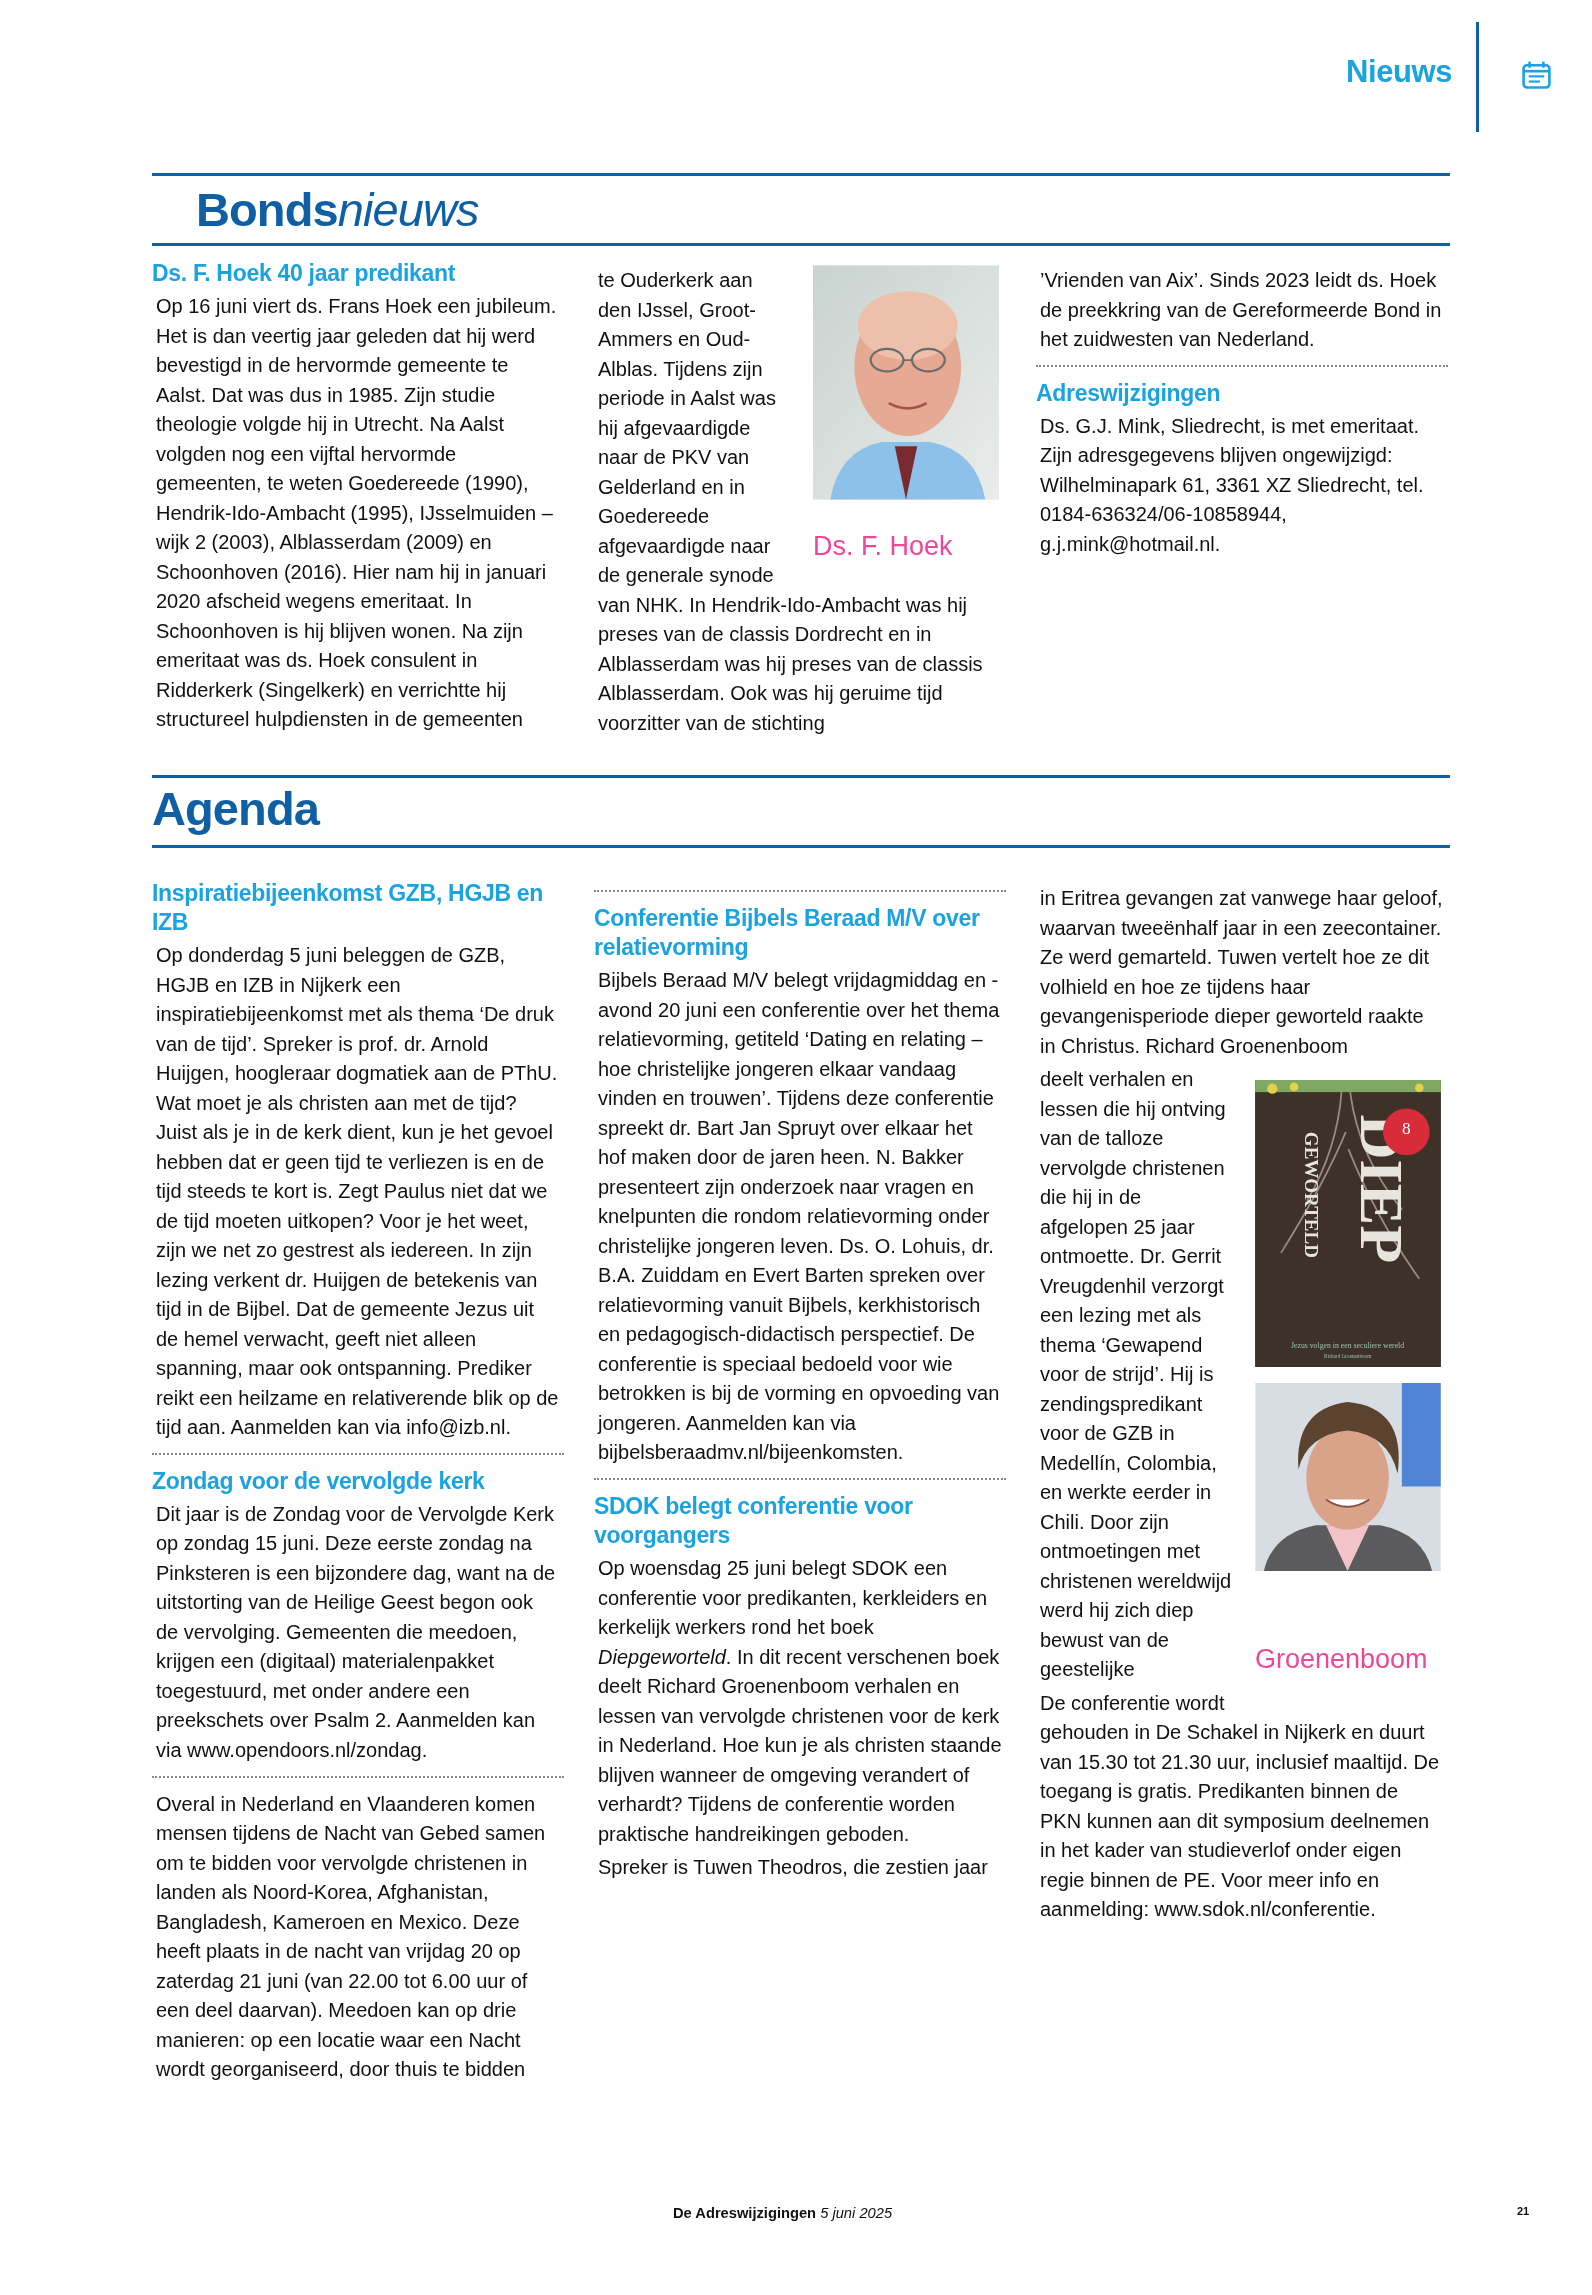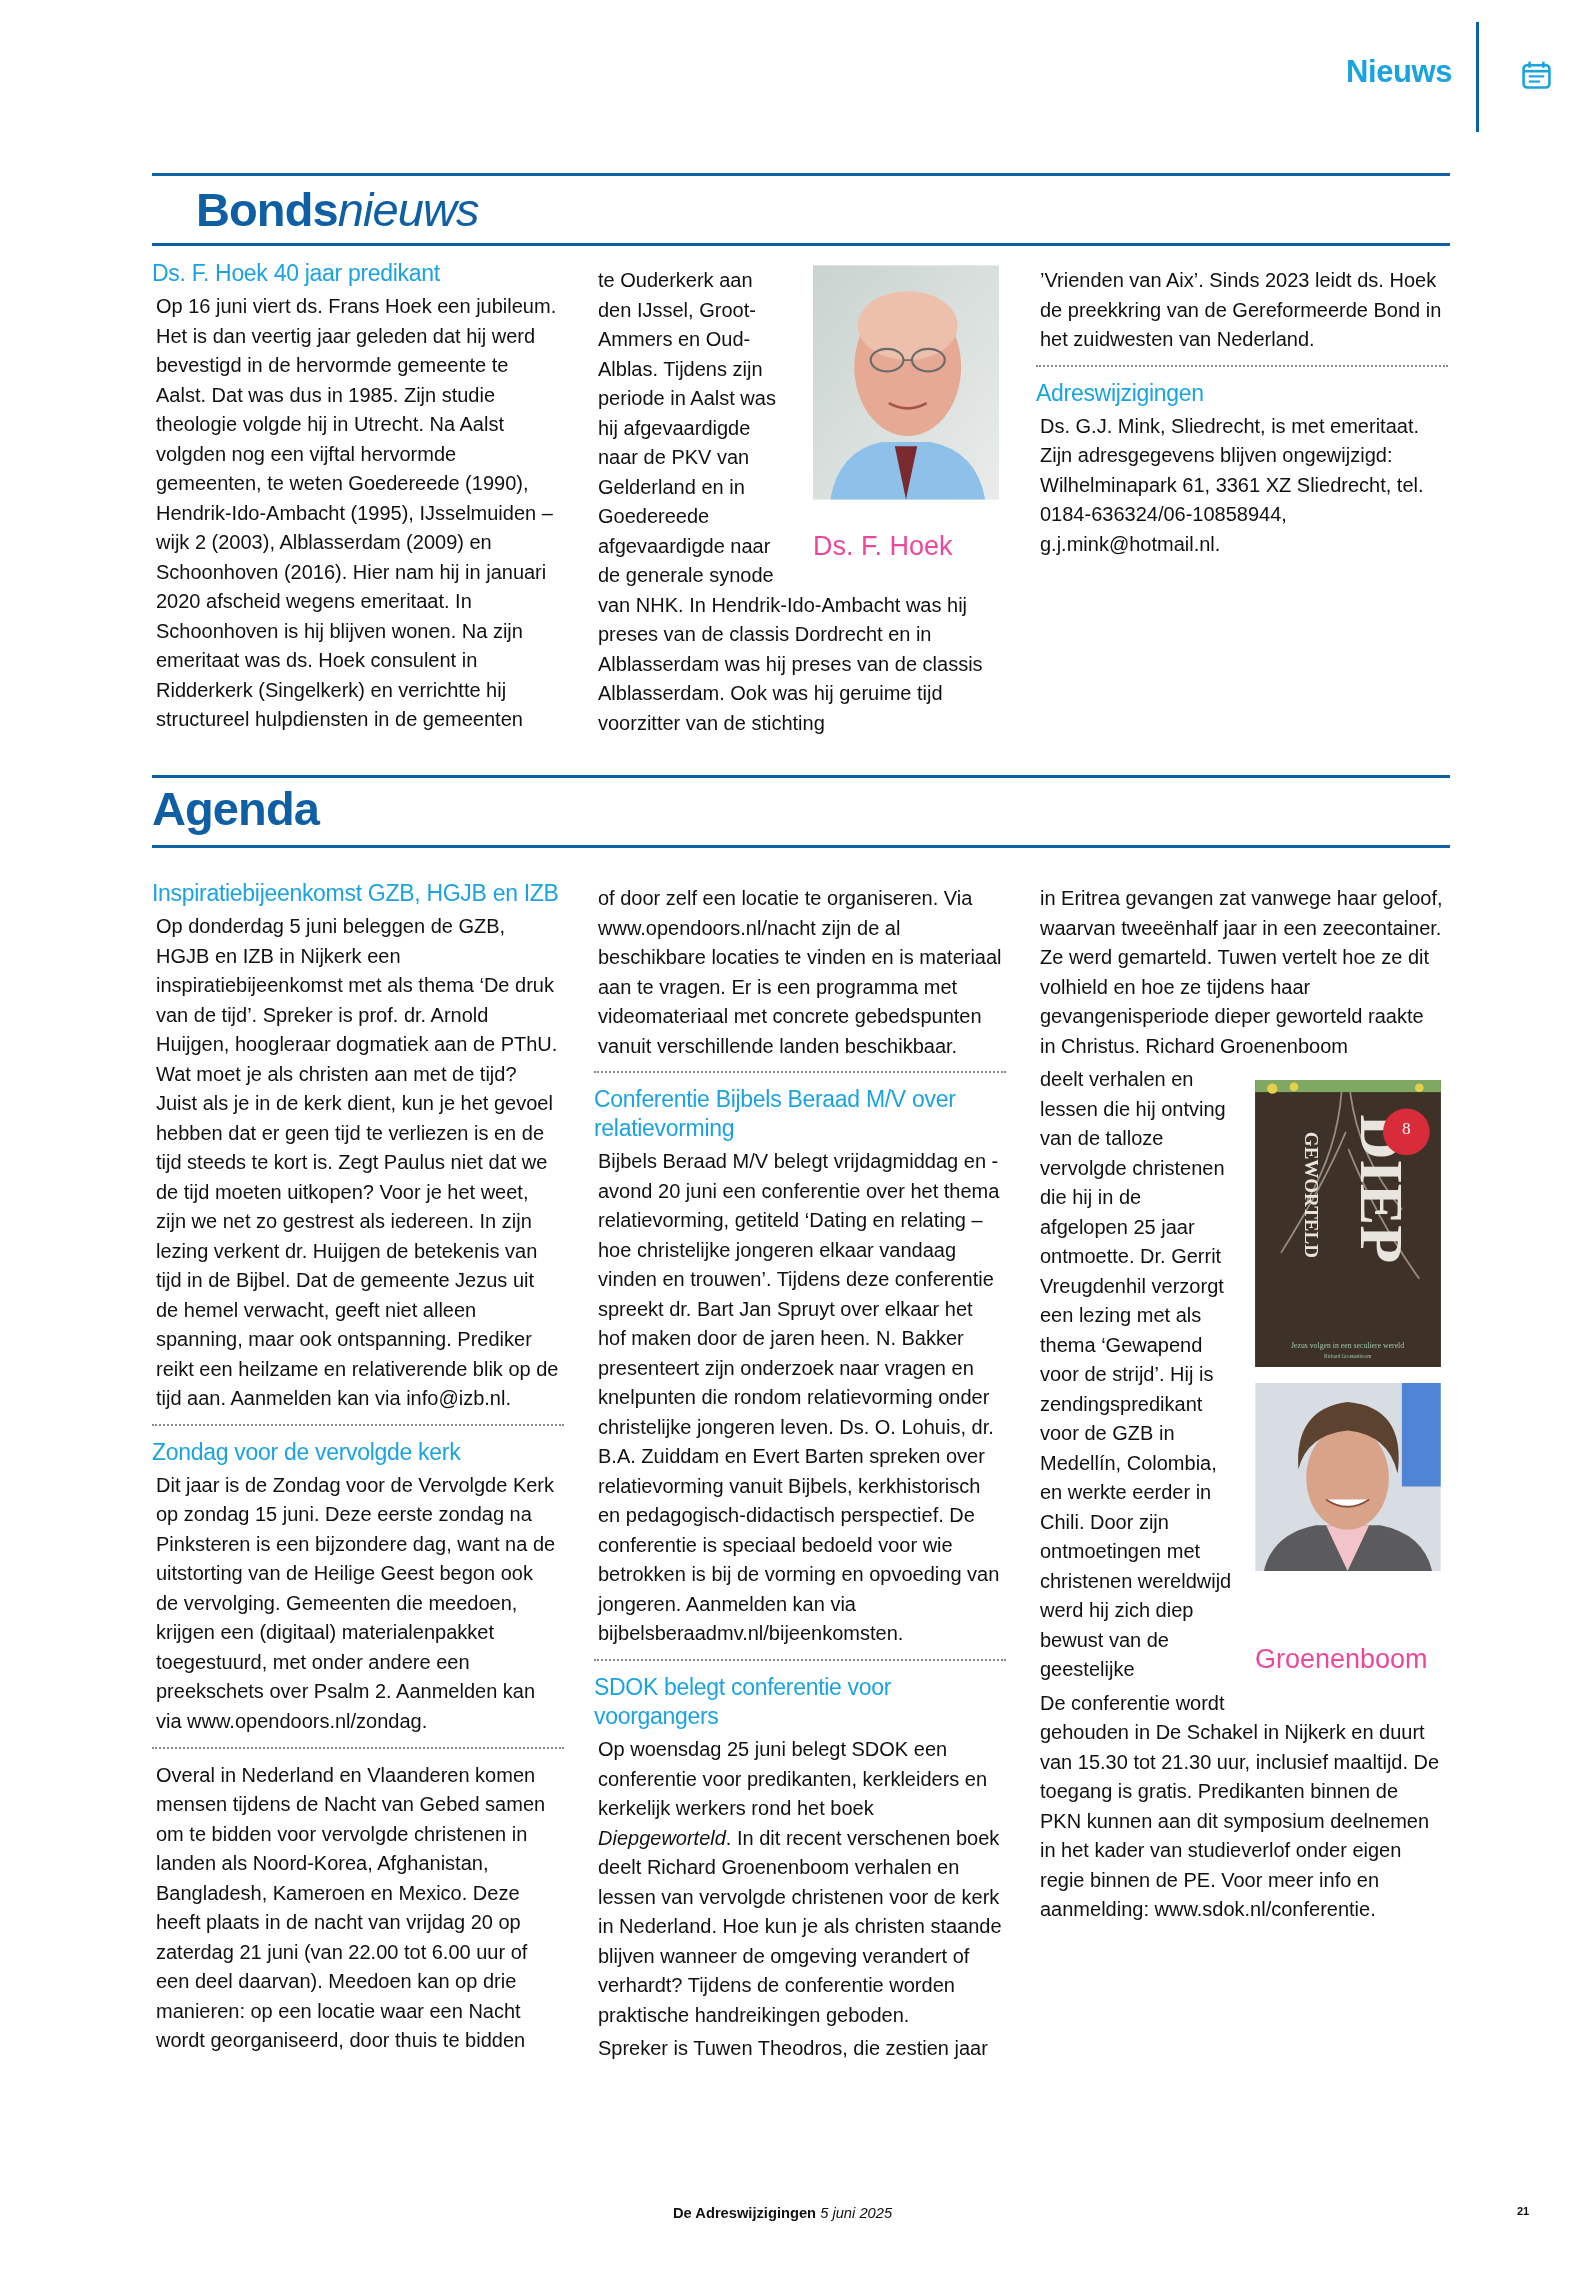--- a/index.html
+++ b/index.html
@@ -12,21 +12,21 @@
   .tag-divider { position: absolute; left: 1476px; top: 21.6px; width: 2.6px; height: 110px; background: #0e5fa3; }
   .cal-icon { position: absolute; left: 1521px; top: 60px; width: 31px; height: 31px; }
 
   .rule { position: absolute; left: 152px; width: 1298px; height: 2.6px; background: #0e5fa3; }
   .h1 { position: absolute; left: 152px; font-family: "Liberation Sans", sans-serif; font-weight: bold;
         font-size: 47px; color: #0e5fa3; letter-spacing: -0.9px; line-height: 1; }
   .h1 .ital { font-weight: normal; font-style: italic; }
 
   .col { position: absolute; width: 412px; font-size: 20px; line-height: 29.5px; color: #111; }
   .col p { margin: 4px; }
-  .sub { font-family: "Liberation Sans", sans-serif; font-weight: normal; color: #1aa3e0;
+  .sub { font-family: "Liberation Sans", sans-serif; font-weight: bold; color: #1aa3e0;
          font-size: 23px; line-height: 29px; letter-spacing: -0.3px; margin: 0; }
   .dots { border: 0; border-top: 2.6px dotted #888; margin: 10.4px 0 12px 0; height: 0; }
 
   .photo { position: absolute; overflow: hidden; }
   .caption { position: absolute; font-size: 27px; color: #ec4899; }
 
   .footer-left { position: absolute; left: 673px; top: 2205px; font-size: 14.7px; font-weight: bold; color: #111; }
   .footer-left .date { font-weight: normal; font-style: italic; }
   .footer-right { position: absolute; left: 1517px; top: 2205px; font-size: 11px; font-weight: bold; color: #111; }
 
@@ -95,21 +95,20 @@
   <h3 class="sub">Inspiratiebijeenkomst GZB, HGJB en IZB</h3>
   <p>Op donderdag 5 juni beleggen de GZB, HGJB en IZB in Nijkerk een inspiratiebijeenkomst met als thema ‘De druk van de tijd’. Spreker is prof. dr. Arnold Huijgen, hoogleraar dogmatiek aan de PThU. Wat moet je als christen aan met de tijd? Juist als je in de kerk dient, kun je het gevoel hebben dat er geen tijd te verliezen is en de tijd steeds te kort is. Zegt Paulus niet dat we de tijd moeten uitkopen? Voor je het weet, zijn we net zo gestrest als iedereen. In zijn lezing verkent dr. Huijgen de betekenis van tijd in de Bijbel. Dat de gemeente Jezus uit de hemel verwacht, geeft niet alleen spanning, maar ook ontspanning. Prediker reikt een heilzame en relativerende blik op de tijd aan. Aanmelden kan via info@izb.nl.</p>
   <hr class="dots">
   <h3 class="sub">Zondag voor de vervolgde kerk</h3>
   <p>Dit jaar is de Zondag voor de Vervolgde Kerk op zondag 15 juni. Deze eerste zondag na Pinksteren is een bijzondere dag, want na de uitstorting van de Heilige Geest begon ook de vervolging. Gemeenten die meedoen, krijgen een (digitaal) materialenpakket toegestuurd, met onder andere een preekschets over Psalm 2. Aanmelden kan via www.opendoors.nl/zondag.</p>
   <hr class="dots">
   <p>Overal in Nederland en Vlaanderen komen mensen tijdens de Nacht van Gebed samen om te bidden voor vervolgde christenen in landen als Noord-Korea, Afghanistan, Bangladesh, Kameroen en Mexico. Deze heeft plaats in de nacht van vrijdag 20 op zaterdag 21 juni (van 22.00 tot 6.00 uur of een deel daarvan). Meedoen kan op drie manieren: op een locatie waar een Nacht wordt georganiseerd, door thuis te bidden</p>
 </div>
 
 <div class="col" style="left:594px; top:880px;">
-  <p>of door zelf een locatie te organiseren. Via www.opendoors.nl/nacht zijn de al beschikbare locaties te vinden en is materiaal aan te vragen. Er is een programma met videomateriaal met concrete gebedspunten vanuit verschillende landen beschikbaar.</p>
   <hr class="dots">
   <h3 class="sub">Conferentie Bijbels Beraad M/V over relatievorming</h3>
   <p>Bijbels Beraad M/V belegt vrijdagmiddag en -avond 20 juni een conferentie over het thema relatievorming, getiteld ‘Dating en relating – hoe christelijke jongeren elkaar vandaag vinden en trouwen’. Tijdens deze conferentie spreekt dr. Bart Jan Spruyt over elkaar het hof maken door de jaren heen. N. Bakker presenteert zijn onderzoek naar vragen en knelpunten die rondom relatievorming onder christelijke jongeren leven. Ds. O. Lohuis, dr. B.A. Zuiddam en Evert Barten spreken over relatievorming vanuit Bijbels, kerkhistorisch en pedagogisch-didactisch perspectief. De conferentie is speciaal bedoeld voor wie betrokken is bij de vorming en opvoeding van jongeren. Aanmelden kan via bijbelsberaadmv.nl/bijeenkomsten.</p>
   <hr class="dots">
   <h3 class="sub">SDOK belegt conferentie voor voorgangers</h3>
   <p><span>Op woensdag 25 juni belegt SDOK een conferentie voor predikanten, kerkleiders en kerkelijk werkers rond het boek </span><em>Diepgeworteld</em><span>. In dit recent verschenen boek deelt Richard Groenenboom verhalen en lessen van vervolgde christenen voor de kerk in Nederland. Hoe kun je als christen staande blijven wanneer de omgeving verandert of verhardt? Tijdens de conferentie worden praktische handreikingen geboden.</span></p>
   <p>Spreker is Tuwen Theodros, die zestien jaar</p>
 </div>
 
 <div class="col" style="left:1036px; top:880px;">

